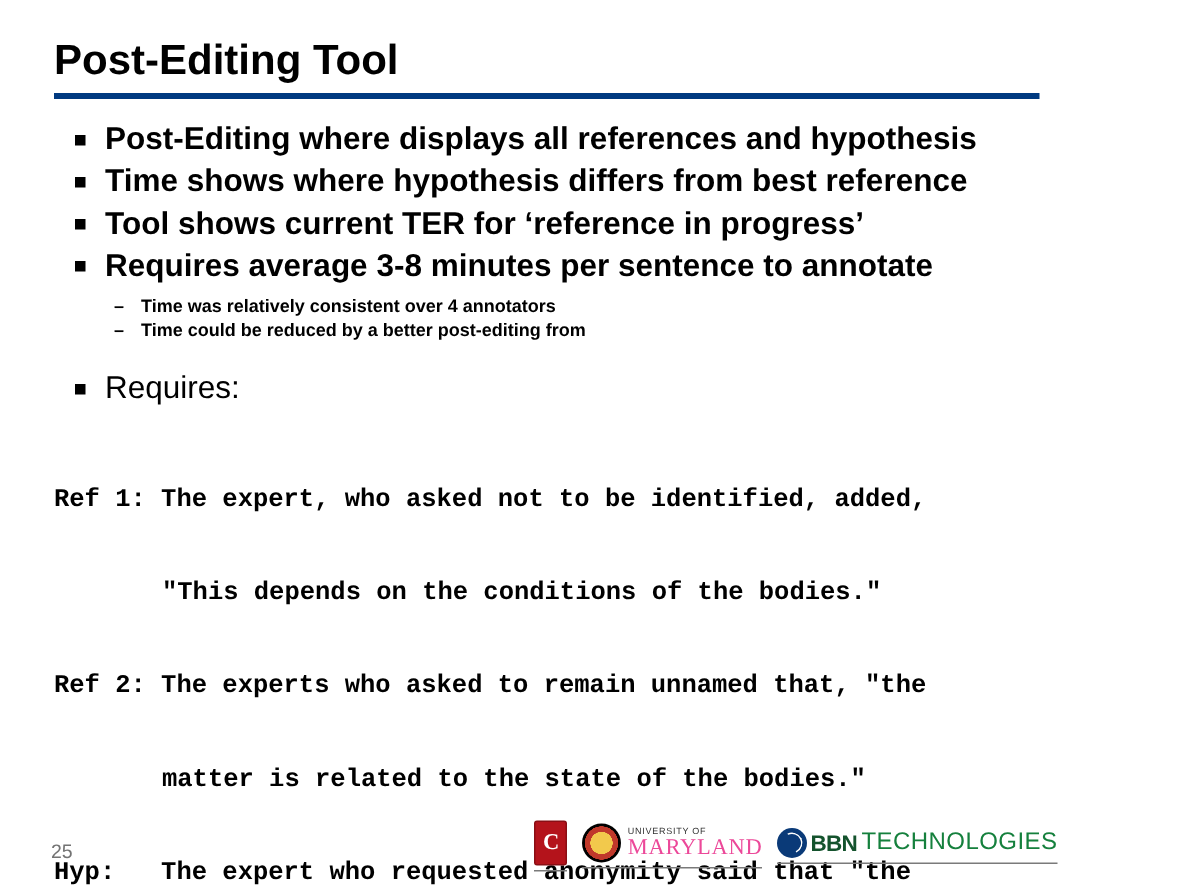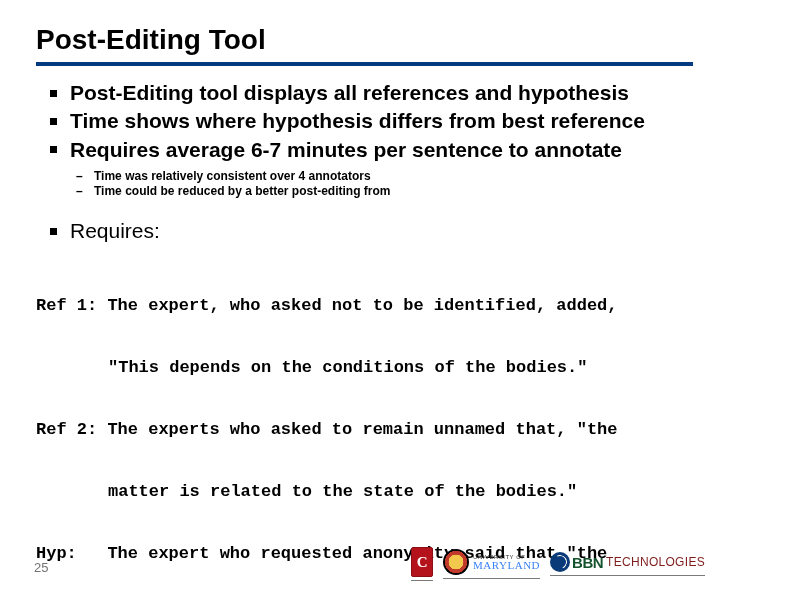--- a/index.html
+++ b/index.html
@@ -99,53 +99,54 @@
   }
   .umd {
     display: flex; align-items: center; gap: 4px;
   }
   .umd-seal {
     width: 26px; height: 26px; border-radius: 50%;
     background: radial-gradient(circle at 50% 50%, #f2c94c 0 40%, #c0392b 41% 60%, #000 61% 100%);
   }
   .umd-text { display: flex; flex-direction: column; line-height: 1; }
   .umd-small { font-size: 6px; letter-spacing: 0.5px; color: #333; }
-  .umd-big { font-family: Georgia, 'Times New Roman', serif; font-size: 11px; letter-spacing: 0.5px; color: #3b82f6; }
+  .umd-big { font-family: Georgia, 'Times New Roman', serif; font-size: 15px; letter-spacing: 0.5px; color: #ec4899; }
   .bbn {
     display: flex; align-items: center; gap: 2px;
     font-family: Arial, sans-serif;
   }
   .bbn-mark {
     width: 20px; height: 20px; border-radius: 50%;
     background: #0a3a78;
     position: relative;
   }
   .bbn-mark::after {
     content: "";
     position: absolute; inset: 3px;
     border: 1.5px solid #fff; border-radius: 50%;
     border-left-color: transparent; border-bottom-color: transparent;
     transform: rotate(20deg);
   }
   .bbn-bold { font-weight: 900; font-size: 15px; color: #14532d; letter-spacing: -0.5px; }
-  .bbn-rest { font-size: 12px; color: #7f1d1d; letter-spacing: 0.3px; margin-left: 1px; }
+  .bbn-rest { font-size: 16px; color: #15803d; letter-spacing: 0.3px; margin-left: 1px; }
 </style>
 </head>
 <body>
 
 <div class="slide">
 
   <div class="title">Post-Editing Tool</div>
   <div class="title-rule"></div>
 
   <div class="content">
     <ul class="main">
-      <li>Post-Editing tool displays all references and hypothesis</li>
+      <li>Post-Editing where displays all references and hypothesis</li>
       <li>Time shows where hypothesis differs from best reference</li>
-      <li>Requires average 6-7 minutes per sentence to annotate</li>
+      <li>Tool shows current TER for ‘reference in progress’</li>
+      <li>Requires average 3-8 minutes per sentence to annotate</li>
     </ul>
     <ul class="sub">
       <li>Time was relatively consistent over 4 annotators</li>
       <li>Time could be reduced by a better post-editing from</li>
     </ul>
 
     <div class="example-heading">Requires:</div>
 
     <div class="mono-block">
       <span class="mono-line">Ref 1: The expert, who asked not to be identified, added,</span>

